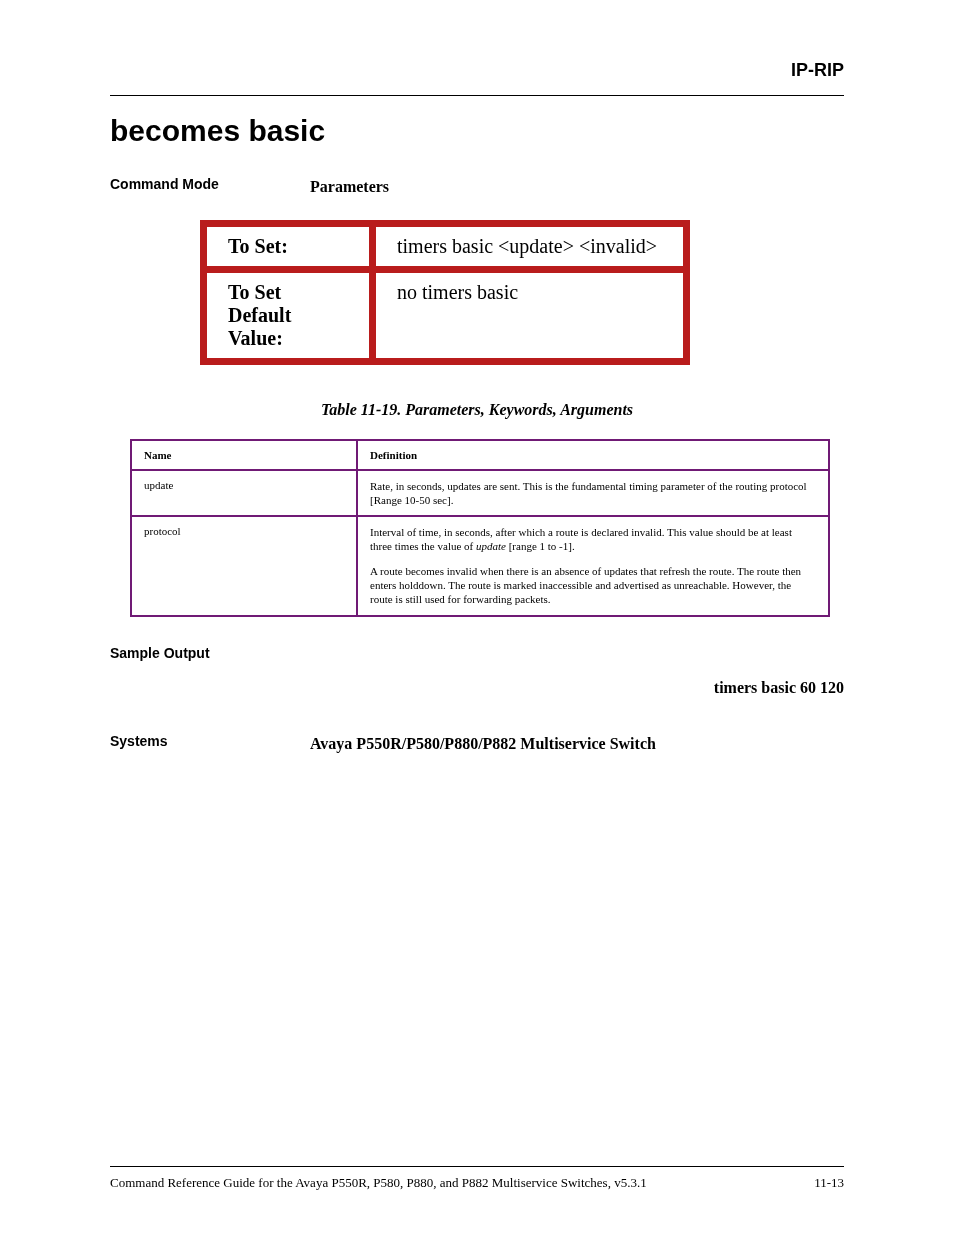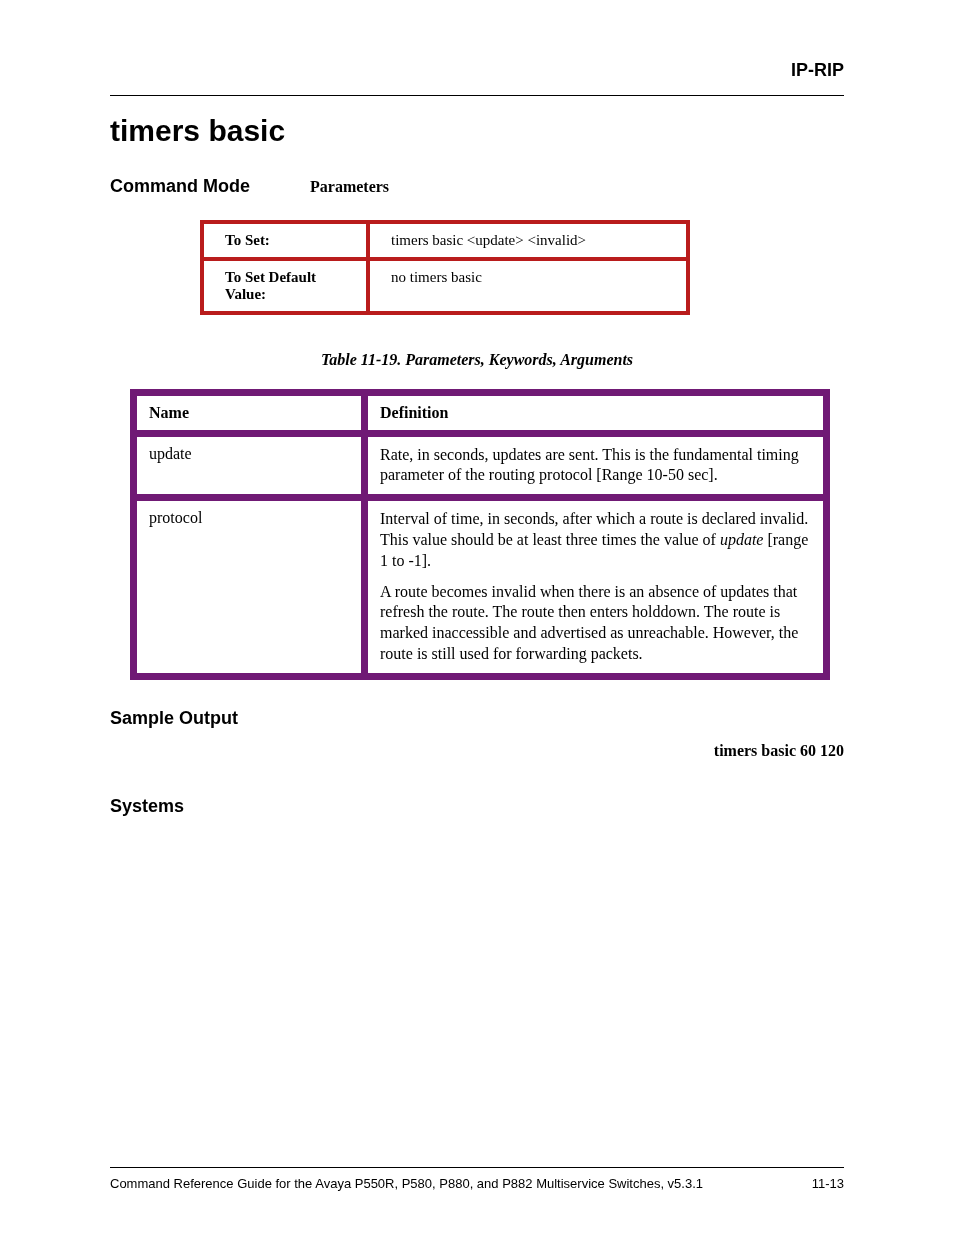--- a/index.html
+++ b/index.html
@@ -35,21 +35,21 @@
     margin: 10px 0 28px 0;
   }
   .section-row {
     display: flex;
     align-items: flex-start;
     margin-bottom: 22px;
   }
   .section-label {
     font-family: Arial, Helvetica, sans-serif;
     font-weight: bold;
-    font-size: 18px;
+    font-size: 14px;
     width: 200px;
     flex-shrink: 0;
   }
   .section-body {
     flex: 1;
   }
   .section-body.bold {
     font-family: "Times New Roman", Times, serif;
     font-weight: bold;
     font-size: 16px;
@@ -61,24 +61,24 @@
     font-size: 18px;
     margin: 10px 0 18px 0;
   }
   table.syntax {
     border-collapse: collapse;
     margin-left: 90px;
     margin-bottom: 36px;
     width: 490px;
   }
   table.syntax td {
-    border: 4px solid #b91c1c;
+    border: 7px solid #b91c1c;
     padding: 8px 21px;
     vertical-align: top;
-    font-size: 15px;
+    font-size: 20px;
   }
   table.syntax td.label {
     font-family: "Times New Roman", Times, serif;
     font-weight: bold;
     width: 120px;
   }
   .table-caption {
     text-align: center;
     font-family: "Times New Roman", Times, serif;
     font-weight: bold;
@@ -86,25 +86,25 @@
     font-size: 16px;
     margin: 10px 0 20px 0;
   }
   table.params {
     border-collapse: collapse;
     margin-left: 20px;
     width: 700px;
     margin-bottom: 28px;
   }
   table.params th, table.params td {
-    border: 7px solid #701a75;
+    border: 2px solid #701a75;
     padding: 8px 12px;
     text-align: left;
     vertical-align: top;
-    font-size: 16px;
+    font-size: 11px;
   }
   table.params th {
     font-family: "Times New Roman", Times, serif;
     font-weight: bold;
   }
   table.params td.name-col {
     width: 200px;
   }
   .def-para {
     margin: 0 0 10px 0;
@@ -135,33 +135,33 @@
     bottom: 44px;
   }
   .footer-rule {
     border: none;
     border-top: 1px solid #000;
     margin: 0 0 8px 0;
   }
   .footer-row {
     display: flex;
     justify-content: space-between;
-    font-family: Liberation Sans, sans-serif;
+    font-family: Liberation Serif, serif;
     font-size: 13px;
   }
 </style>
 </head>
 <body>
 
 <div class="page">
 
   <div class="header-right">IP-RIP</div>
   <hr class="top-rule">
 
-  <h1 class="cmd-title">timers basic</h1>
+  <h1 class="cmd-title">becomes basic</h1>
 
   <div class="section-row">
     <div class="section-label">Command Mode</div>
     <div class="section-body bold">Parameters</div>
   </div>
 
 
 
   <table class="syntax">
     <tbody>
@@ -202,20 +202,21 @@
 
   <div class="section-row">
     <div class="section-label">Sample Output</div>
     <div class="sample-body">
       <div class="sample-code">timers basic 60 120</div>
     </div>
   </div>
 
   <div class="section-row" style="margin-top:36px;">
     <div class="section-label">Systems</div>
+    <div class="section-body bold">Avaya P550R/P580/P880/P882 Multiservice Switch</div>
   </div>
 
   <div class="footer">
     <hr class="footer-rule">
     <div class="footer-row">
       <span>Command Reference Guide for the Avaya P550R, P580, P880, and P882 Multiservice Switches, v5.3.1</span>
       <span>11-13</span>
     </div>
   </div>
 

